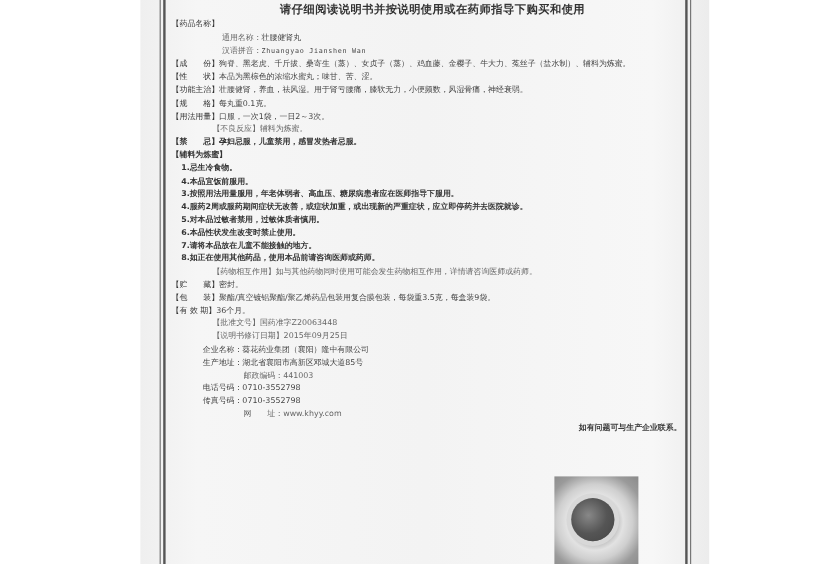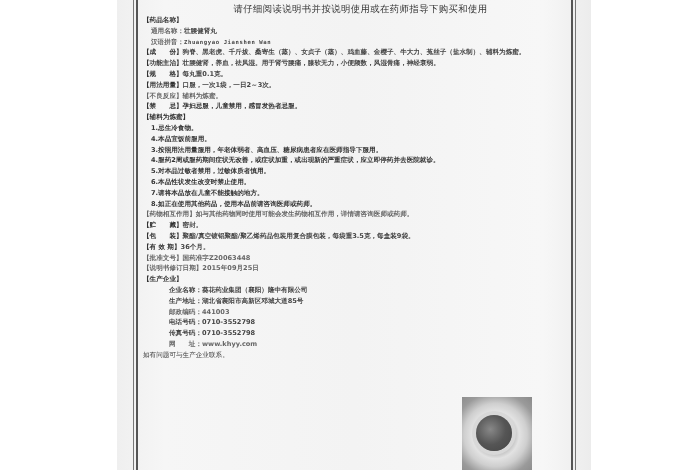--- a/index.html
+++ b/index.html
@@ -17,33 +17,33 @@
   }
   .frame::before {
     content:""; position:absolute; left:2px; right:2px; top:0; bottom:0;
     border-left:2px solid #555; border-right:2px solid #555;
   }
   .content {
     position:absolute; left:143px; top:2px; width:425px;
     color:#444; font-size:6.6px; line-height:10.8px;
   }
   .title {
-    text-align:center; font-weight:normal; font-size:9.4px; color:#333;
+    text-align:center; font-weight:bold; font-size:9.4px; color:#333;
     letter-spacing:0.4px; height:13px; line-height:13px; margin-left:10px;
   }
-  .row { white-space:nowrap;font-weight:bold; }
+  .row { white-space:nowrap; }
   .row.wrap { white-space:normal; }
   .lbl { color:#333; }
   .bold { font-weight:bold; color:#333; }
   .ind { padding-left:8px; }
   .ind2 { padding-left:26px; }
-  .light { color:#666; }
+  .light { color:#666;margin-left:34px; }
   .mono { font-family:"DejaVu Sans Mono", monospace; font-size:5.6px; letter-spacing:0.6px; }
   .hanging { padding-left:41px; text-indent:-41px; }
-  .notice { font-weight:normal; color:#3a3a3a; }
+  .notice { font-weight:bold; color:#3a3a3a;text-align:right; }
   .sunflower {
     position:absolute; left:462px; top:397px; width:70px; height:73px;
     background:radial-gradient(circle at 48% 52%, #555 0%, #6a6a6a 28%, #bbb 33%, #e2e2e2 45%, #cfcfcf 60%, #9a9a9a 80%, #8a8a8a 100%);
     overflow:hidden;
   }
   .sunflower::after {
     content:""; position:absolute; left:14px; top:18px; width:36px; height:36px; border-radius:50%;
     background:radial-gradient(circle at 40% 40%, #888 0%, #555 50%, #444 100%);
     box-shadow:0 0 0 4px #d8d8d8;
   }
@@ -64,20 +64,23 @@
     <span class="light">通用名称：</span><span>壮腰健肾丸</span>
   </div>
   <div class="row ind">
     <span class="light">汉语拼音：</span><span class="mono">Zhuangyao  Jianshen  Wan</span>
   </div>
 
   <div class="row wrap hanging">
     <span class="lbl">【成　　份】</span><span>狗脊、黑老虎、千斤拔、桑寄生（蒸）、女贞子（蒸）、鸡血藤、金樱子、牛大力、菟丝子（盐水制）、辅料为炼蜜。</span>
   </div>
 
+  <div class="row">
+    <span class="lbl">【性　　状】</span><span>本品为黑棕色的浓缩水蜜丸；味甘、苦、涩。</span>
+  </div>
 
   <div class="row">
     <span class="lbl">【功能主治】</span><span>壮腰健肾，养血，祛风湿。用于肾亏腰痛，膝软无力，小便频数，风湿骨痛，神经衰弱。</span>
   </div>
 
   <div class="row">
     <span class="lbl">【规　　格】</span><span>每丸重0.1克。</span>
   </div>
 
   <div class="row">
@@ -122,23 +125,20 @@
 
 
   <div class="row light">
     <span>【批准文号】</span><span>国药准字Z20063448</span>
   </div>
 
   <div class="row light">
     <span>【说明书修订日期】</span><span>2015年09月25日</span>
   </div>
 
-  <div class="row">
-    <span class="lbl">【生产企业】</span>
-  </div>
   <div class="row ind2">
     <span>企业名称：</span><span>葵花药业集团（襄阳）隆中有限公司</span>
   </div>
   <div class="row ind2">
     <span>生产地址：</span><span>湖北省襄阳市高新区邓城大道85号</span>
   </div>
   <div class="row ind2 light">
     <span>邮政编码：</span><span>441003</span>
   </div>
   <div class="row ind2">

